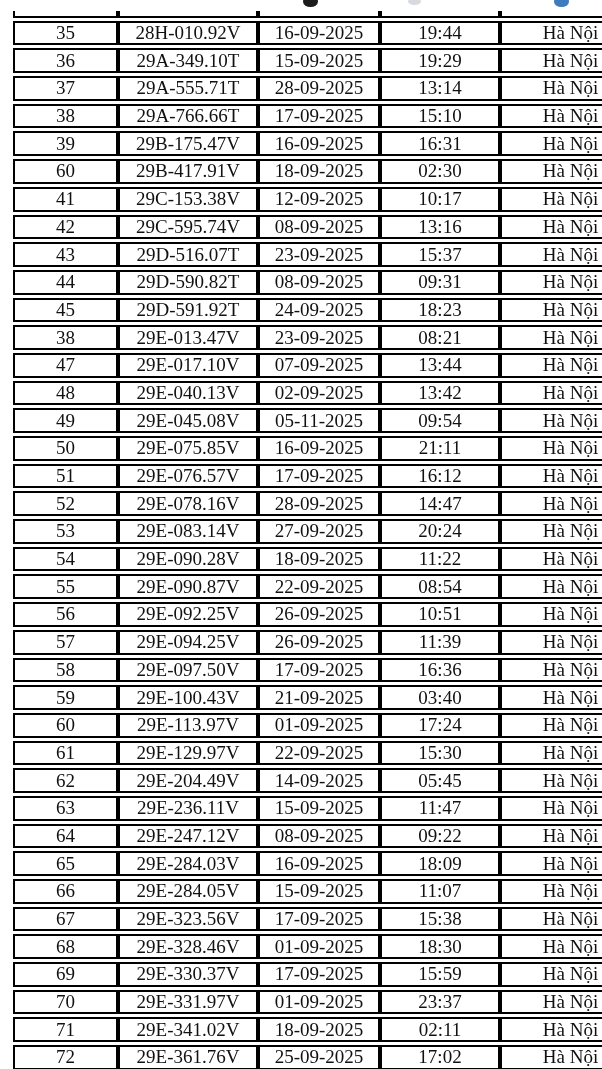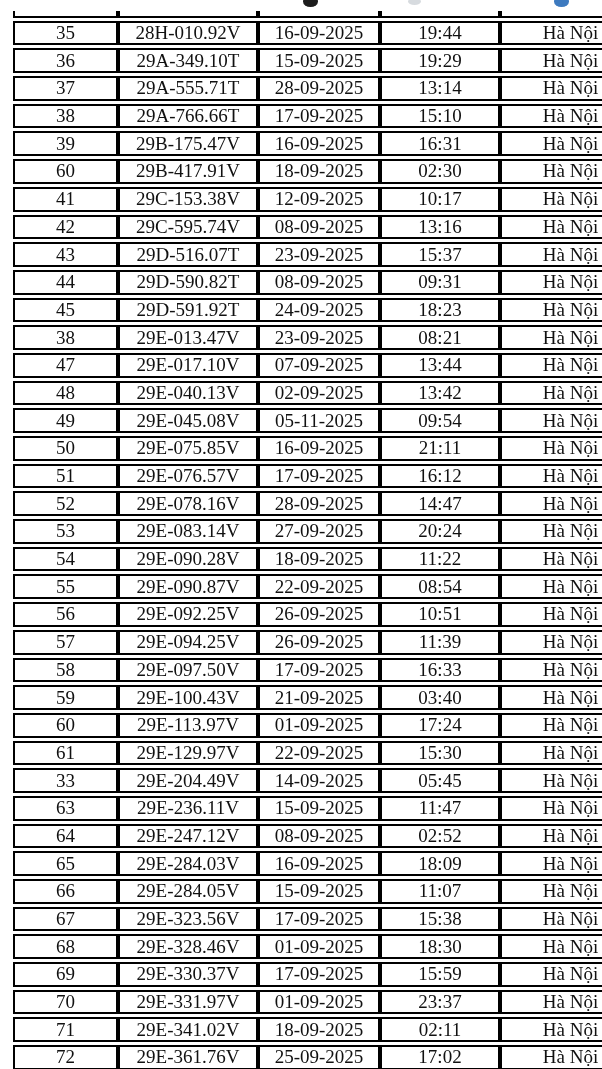--- a/index.html
+++ b/index.html
@@ -275,21 +275,21 @@
           <td>57</td>
           <td>29E-094.25V</td>
           <td>26-09-2025</td>
           <td>11:39</td>
           <td>Hà Nội</td>
         </tr>
         <tr>
           <td>58</td>
           <td>29E-097.50V</td>
           <td>17-09-2025</td>
-          <td>16:33</td>
+          <td>16:36</td>
           <td>Hà Nội</td>
         </tr>
         <tr>
           <td>59</td>
           <td>29E-100.43V</td>
           <td>21-09-2025</td>
           <td>03:40</td>
           <td>Hà Nội</td>
         </tr>
         <tr>
@@ -300,38 +300,38 @@
           <td>Hà Nội</td>
         </tr>
         <tr>
           <td>61</td>
           <td>29E-129.97V</td>
           <td>22-09-2025</td>
           <td>15:30</td>
           <td>Hà Nội</td>
         </tr>
         <tr>
-          <td>33</td>
+          <td>62</td>
           <td>29E-204.49V</td>
           <td>14-09-2025</td>
           <td>05:45</td>
           <td>Hà Nội</td>
         </tr>
         <tr>
           <td>63</td>
           <td>29E-236.11V</td>
           <td>15-09-2025</td>
           <td>11:47</td>
           <td>Hà Nội</td>
         </tr>
         <tr>
           <td>64</td>
           <td>29E-247.12V</td>
           <td>08-09-2025</td>
-          <td>02:52</td>
+          <td>09:22</td>
           <td>Hà Nội</td>
         </tr>
         <tr>
           <td>65</td>
           <td>29E-284.03V</td>
           <td>16-09-2025</td>
           <td>18:09</td>
           <td>Hà Nội</td>
         </tr>
         <tr>

